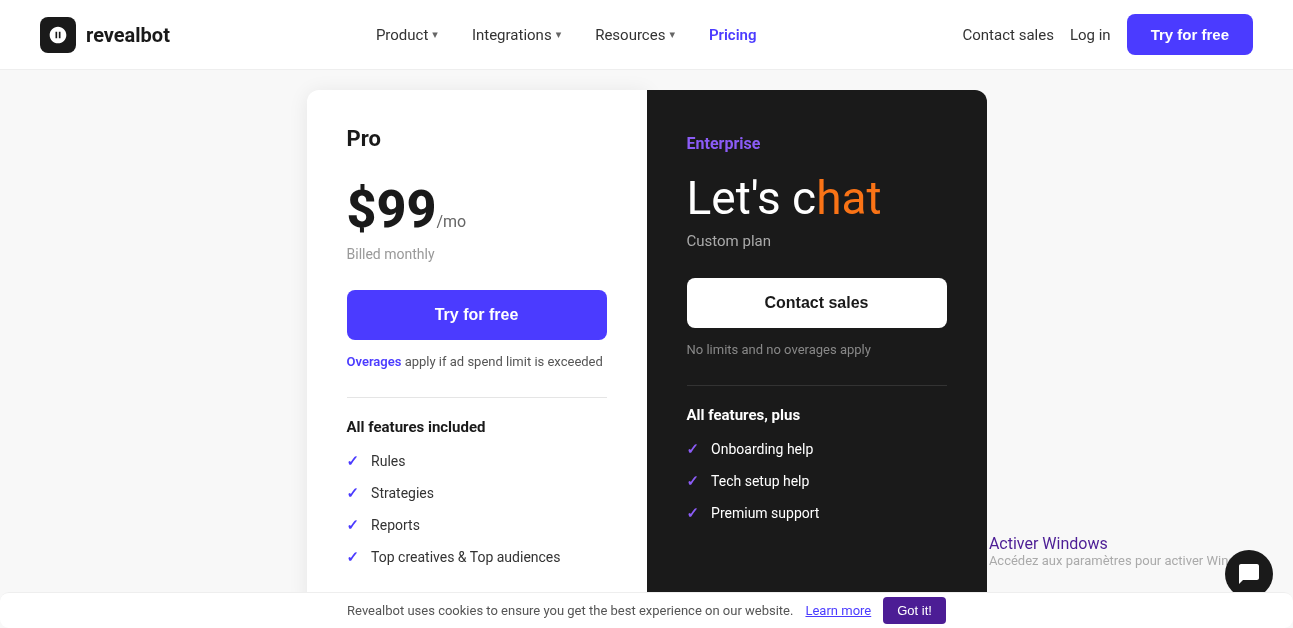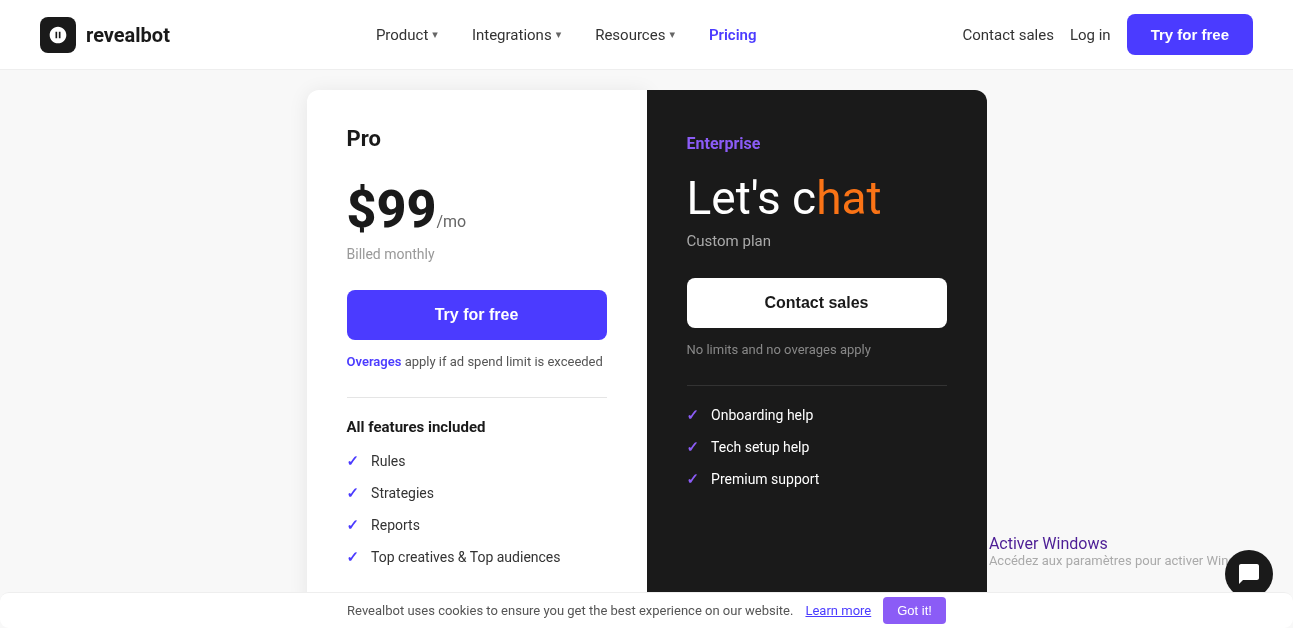--- a/index.html
+++ b/index.html
@@ -101,21 +101,21 @@
 
     
     .cookie-banner {
       position: fixed; bottom: 0; left: 0; right: 0;
       background: #fff; border-top: 1px solid #eee;
       padding: 4px 40px; display: flex; align-items: center; justify-content: center;
       gap: 12px; font-size: 13px; color: #555; z-index: 100; border-radius: 9px;
     }
     .cookie-learn { color: #4b3bff; text-decoration: underline; cursor: pointer; }
     .cookie-got-btn {
-      background: #8b5cf6; color: #fff; border: none; border-radius: 4px;
+      background: #4c1d95; color: #fff; border: none; border-radius: 4px;
       padding: 6px 14px; font-size: 13px; cursor: pointer;
     }
   </style>
 </head>
 <body>
 
 <nav class="navbar">
   <div class="nav-logo">
     <div class="nav-logo-icon">
       <svg viewBox="0 0 24 24">
@@ -197,20 +197,21 @@
       <span style="color:#fff;">Let's c</span><span style="color:#f97316;">hat</span>
     </div>
     <div class="enterprise-sub">Custom plan</div>
 
     <button class="contact-btn">Contact sales</button>
 
     <div class="no-limits-text">No limits and no overages apply</div>
 
     <hr class="e-divider">
 
+    <div class="e-features-title">All features, plus</div>
     <ul class="e-feature-list">
       <li class="e-feature-item">
         <span class="e-check-icon">✓</span>
         <span>Onboarding help</span>
       </li>
       <li class="e-feature-item">
         <span class="e-check-icon">✓</span>
         <span>Tech setup help</span>
       </li>
       <li class="e-feature-item">

